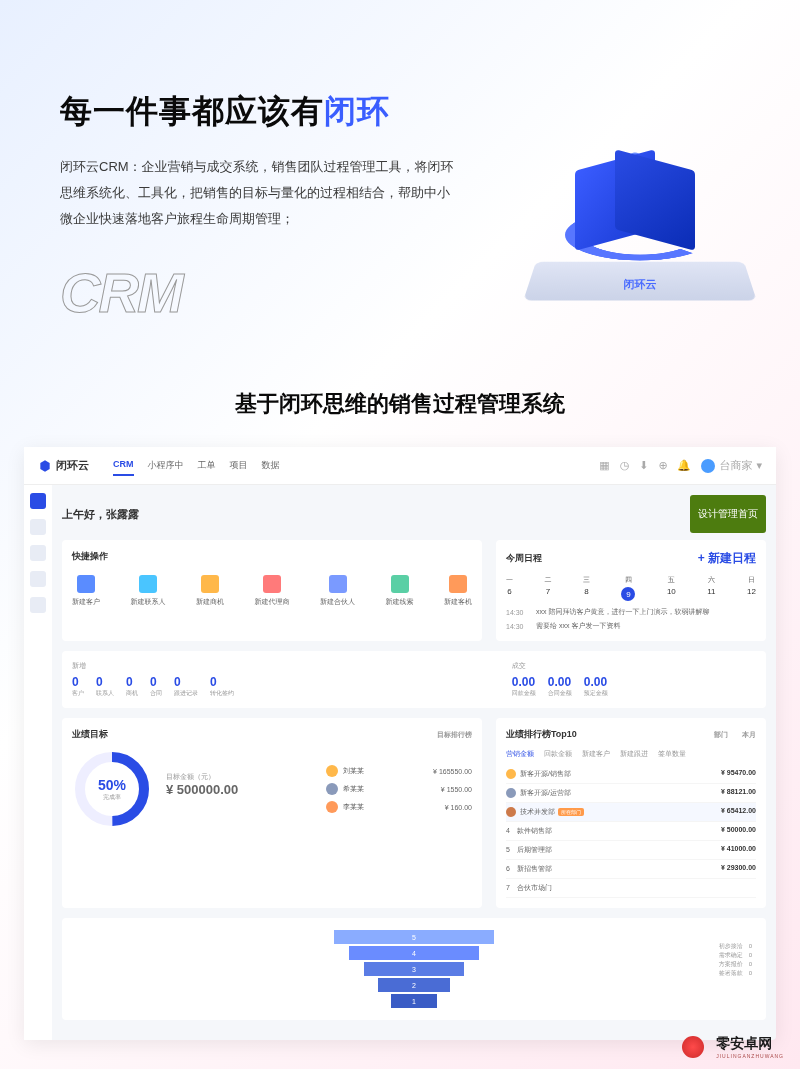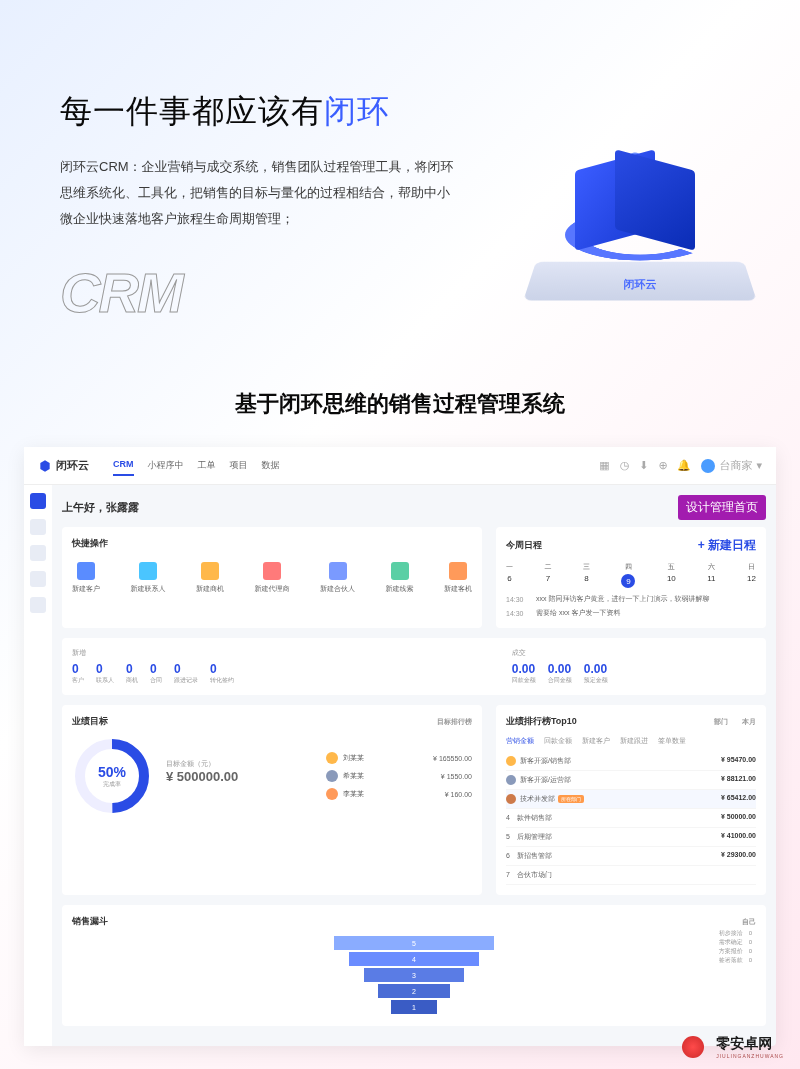--- a/index.html
+++ b/index.html
@@ -1,18 +1,18 @@
 <!DOCTYPE html>
 <html><head>
 <meta charset="utf-8">
 <style>
 *{margin:0;padding:0;box-sizing:border-box}
 body{font-family:-apple-system,BlinkMacSystemFont,"PingFang SC","Microsoft YaHei",sans-serif;width:800px;background:linear-gradient(135deg,#e8f0ff 0%,#fff 40%,#ffe8f0 100%);min-height:1069px;position:relative;overflow:hidden}
 .hero{padding:90px 60px 20px}
-.title{font-size:32px;font-weight:400;color:#0a0a0a;letter-spacing:1px}
+.title{font-size:32px;font-weight:700;color:#0a0a0a;letter-spacing:1px}
 .title-em{color:#3a5eff}
 .desc{margin-top:20px;font-size:13px;color:#3a3a3a;line-height:2;max-width:400px}
 .crm-text{font-size:56px;font-weight:900;font-style:italic;color:transparent;-webkit-text-stroke:1px #999;margin-top:28px;letter-spacing:-2px;font-family:Arial,sans-serif}
 .cube-img{position:absolute;right:50px;top:110px;width:220px;height:200px}
 .platform{position:absolute;bottom:0;left:0;width:100%;height:60px;background:linear-gradient(180deg,#e0e5f5,#cbd3e8);transform:perspective(400px) rotateX(50deg);border-radius:8px}
 .cube{position:absolute;top:30px;left:50%;transform:translateX(-50%);width:90px;height:90px}
 .cube-face{position:absolute;width:80px;height:80px;background:linear-gradient(135deg,#4a6cff,#2a4ce5);border-radius:4px}
 .cube-top{transform:rotateX(60deg) rotateZ(45deg);background:linear-gradient(135deg,#6a8cff,#4a6cff)}
 .cube-front{transform:translateY(20px) translateX(-20px) skewY(-15deg);background:linear-gradient(135deg,#3a5cff,#1a3cd5)}
 .cube-right{transform:translateY(20px) translateX(20px) skewY(15deg);background:linear-gradient(135deg,#2a4ce5,#0a2cb5)}
@@ -30,21 +30,21 @@
 .topbar-right span{color:#aaa;font-size:11px}
 .user-tag{display:flex;align-items:center;gap:4px;font-size:9px}
 .avatar-s{width:14px;height:14px;border-radius:50%;background:#4a9cff}
 .main{display:flex}
 .sidebar{width:28px;background:#fff;display:flex;flex-direction:column;align-items:center;padding:8px 0;gap:10px}
 .side-icon{width:16px;height:16px;background:#e8ecf5;border-radius:3px}
 .side-icon.on{background:#2a4ce5}
 .content{flex:1;padding:10px}
 .greeting-row{display:flex;align-items:center;justify-content:space-between;margin-bottom:7px}
 .greeting{font-size:11px;font-weight:700;color:#333}
-.btn-primary{background:#a21caf;color:#fff;padding:4px 8px;border-radius:3px;font-size:12px}
+.btn-primary{background:#4d7c0f;color:#fff;padding:12px 8px;border-radius:3px;font-size:10px}
 .row{display:flex;gap:14px;margin-bottom:10px}
 .card{background:#fff;border-radius:4px;padding:10px}
 .card-title{font-size:9px;font-weight:600;color:#333;margin-bottom:8px;display:flex;justify-content:space-between;align-items:center}
 .card-sub{font-size:7px;color:#999}
 .quick-actions{flex:1.6}
 .quick-grid{display:flex;justify-content:space-between;padding:4px 0}
 .qa{display:flex;flex-direction:column;align-items:center;gap:4px;font-size:7px;color:#666}
 .qa-icon{width:18px;height:18px;border-radius:3px}
 .schedule{flex:1}
 .cal-row{display:flex;justify-content:space-between;margin:6px 0}
@@ -388,24 +388,20 @@
               <div class="rank-row ">
                 <span class="name">7　合伙市场门</span>
                 <span class="amt"></span>
               </div>
             </div>
         </div>
       </div>
 
       <div class="row">
         <div class="card funnel" style="position:relative">
-          <div class="card-title">
-              <span>销售漏斗</span>
-              <span class="card-sub">自己</span>
-            </div>
           <div class="funnel-vis" id="funnel-vis">
               <div class="funnel-bar" style="width:160px;background:#8aacff">5</div>
               <div class="funnel-bar" style="width:130px;background:#6a8cff">4</div>
               <div class="funnel-bar" style="width:100px;background:#5a7ce5">3</div>
               <div class="funnel-bar" style="width:72px;background:#4a6cd5">2</div>
               <div class="funnel-bar" style="width:46px;background:#3a5cc5">1</div>
             </div>
           <div class="funnel-stats" id="funnel-stats" style="top:24px">
               <div>初步接洽　0</div>
               <div>需求确定　0</div>

